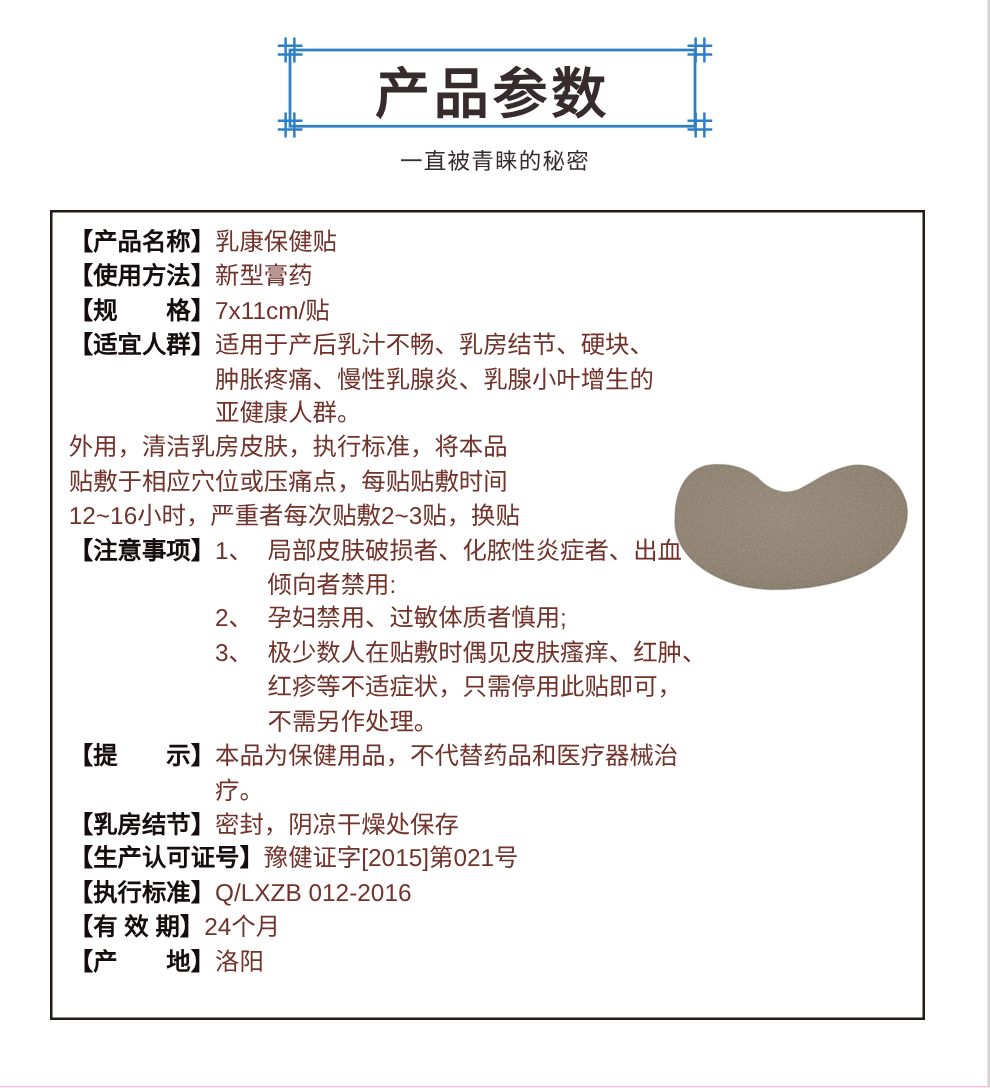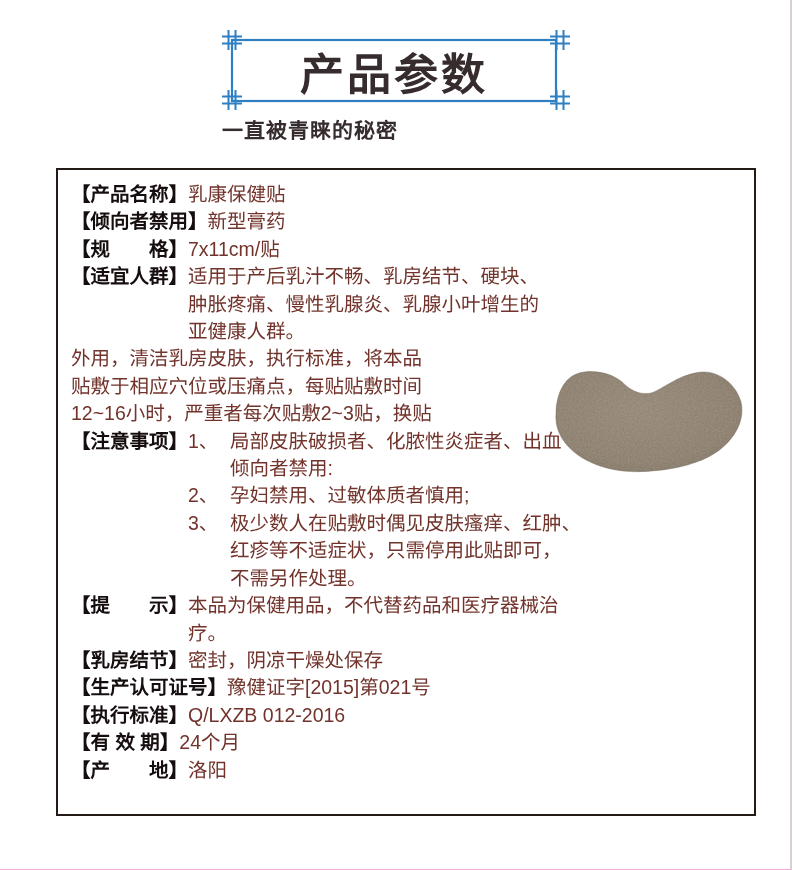--- a/index.html
+++ b/index.html
@@ -15,27 +15,27 @@
   .frame-svg  { position:absolute; left:0; top:0; width:100%; height:100%; }
   .frame-title {
     position:absolute; left:10px; top:12px; width:324px; height:61px;
     display:flex; align-items:center; justify-content:center;
     font-family:"Liberation Serif","DejaVu Serif",serif;
     font-weight:bold; font-size:44px; letter-spacing:3px;
     color:var(--title-ink,#362c2e); white-space:nowrap;
   }
   .subtitle {
     position:absolute; left:222px; top:114px; width:348px;
-    font-size:21px; font-weight:bold; letter-spacing:1px;
+    text-align:center; font-size:18px; font-weight:normal; letter-spacing:1px;
     color:var(--title-ink,#3a3234); white-space:nowrap;
   }
 
   
   .panel {
-    position:absolute; left:56px; top:168px; width:700px; height:648px;
+    position:absolute; left:40px; top:168px; width:700px; height:648px;
     border:2px solid var(--panel-border,#241a16); box-sizing:border-box;
     padding:11px 0 0 13px;
   }
   .row  { display:flex; align-items:flex-start; font-size:19.5px; line-height:27.4px; }
   .lbl  { flex:0 0 auto; min-width:107px; font-weight:bold; white-space:pre;
           color:var(--label-ink,#150d0e); }
   .val  { color:var(--value-red,#71332b); }
   .ln   { white-space:pre; }
   .item { display:flex; align-items:flex-start; }
   .num  { flex:0 0 42px; }
@@ -71,21 +71,21 @@
 
   <div class="panel">
     <div>
         <div class="row">
           <span class="lbl">【产品名称】</span>
           <div class="val">
             <div class="ln">乳康保健贴</div>
           </div>
         </div>
         <div class="row">
-          <span class="lbl">【倾向者禁用】</span>
+          <span class="lbl">【使用方法】</span>
           <div class="val">
             <div class="ln">新型膏药</div>
           </div>
         </div>
         <div class="row">
           <span class="lbl">【规　　格】</span>
           <div class="val">
             <div class="ln">7x11cm/贴</div>
           </div>
         </div>

